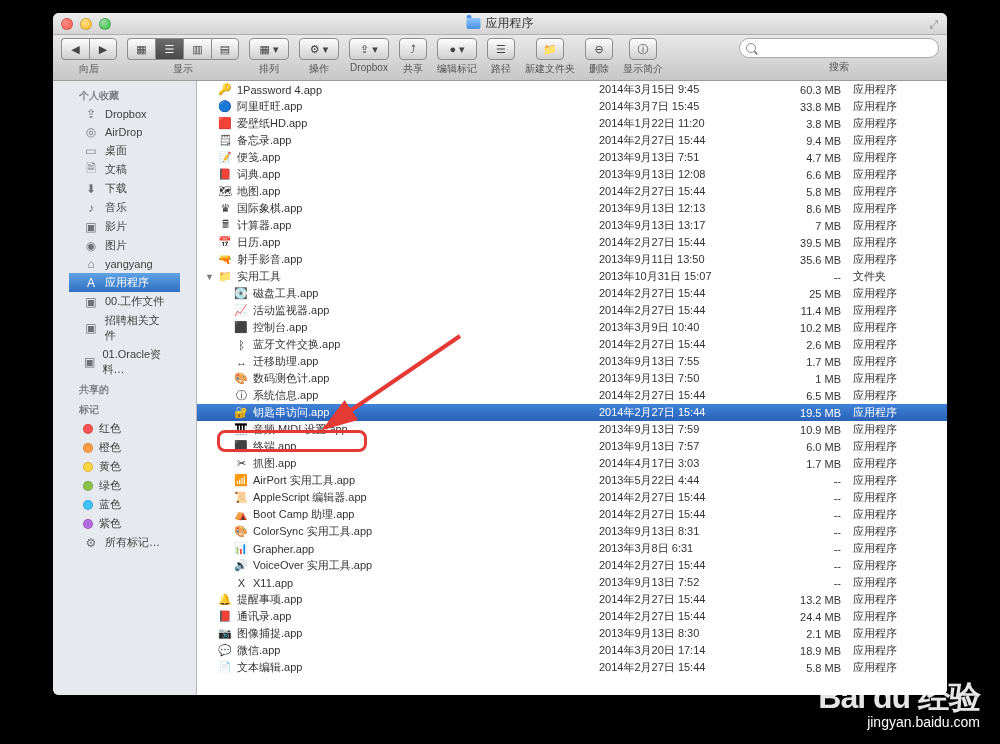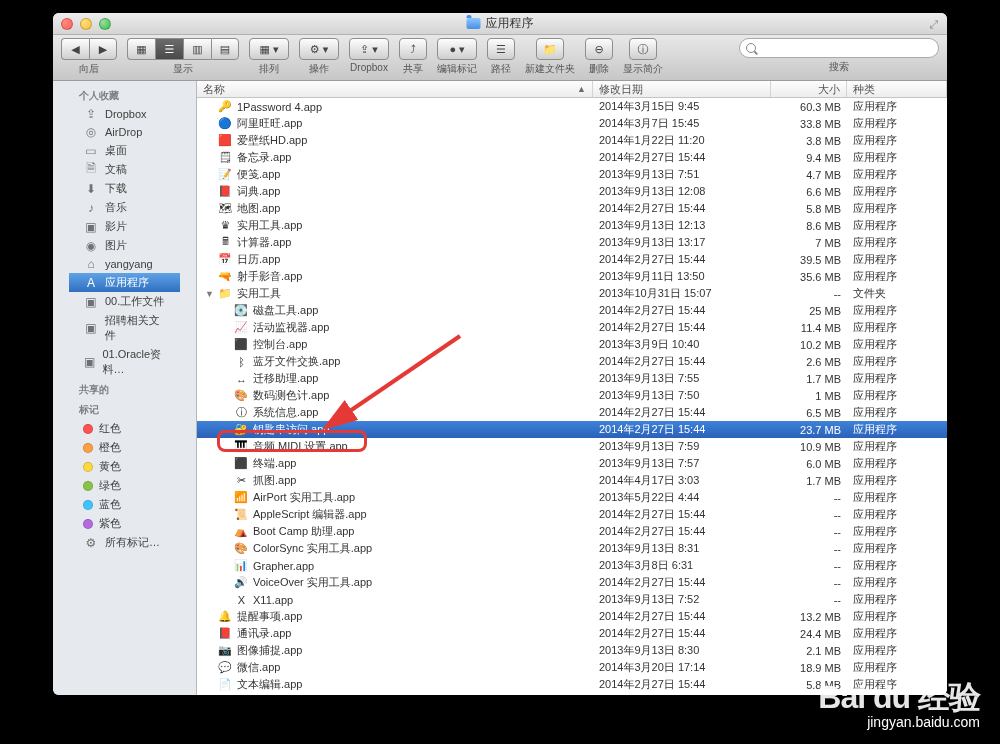--- a/index.html
+++ b/index.html
@@ -279,35 +279,20 @@
             <span>紫色</span>
           </div>
         </div>
       <div class="sb-item">
         <span class="sb-ico">⚙</span>
         <span>所有标记…</span>
       </div>
     </div>
 
     <div class="main">
-      <div class="cols">
-        <div class="col name">
-            <span>名称</span>
-            <span class="sort-ind">▲</span>
-          </div>
-        <div class="col date">
-            <span>修改日期</span>
-          </div>
-        <div class="col size">
-            <span>大小</span>
-          </div>
-        <div class="col kind">
-            <span>种类</span>
-          </div>
-      </div>
       <div class="rows" id="rows">
           <div class="row">
             <div class="cell name" style="padding-left:8px">
               <span class="tri"></span>
               <span class="fico">🔑</span>
               <span>1Password 4.app</span>
             </div>
             <div class="cell date">2014年3月15日 9:45</div>
             <div class="cell size">60.3 MB</div>
             <div class="cell kind">应用程序</div>
@@ -369,21 +354,21 @@
               <span>地图.app</span>
             </div>
             <div class="cell date">2014年2月27日 15:44</div>
             <div class="cell size">5.8 MB</div>
             <div class="cell kind">应用程序</div>
           </div>
           <div class="row">
             <div class="cell name" style="padding-left:8px">
               <span class="tri"></span>
               <span class="fico">♛</span>
-              <span>实用工具.app</span>
+              <span>国际象棋.app</span>
             </div>
             <div class="cell date">2013年9月13日 12:13</div>
             <div class="cell size">8.6 MB</div>
             <div class="cell kind">应用程序</div>
           </div>
           <div class="row">
             <div class="cell name" style="padding-left:8px">
               <span class="tri"></span>
               <span class="fico">🖩</span>
               <span>计算器.app</span>
@@ -492,21 +477,21 @@
             <div class="cell size">6.5 MB</div>
             <div class="cell kind">应用程序</div>
           </div>
           <div class="row sel">
             <div class="cell name" style="padding-left:24px">
               <span class="tri"></span>
               <span class="fico">🔐</span>
               <span>钥匙串访问.app</span>
             </div>
             <div class="cell date">2014年2月27日 15:44</div>
-            <div class="cell size">23.7 MB</div>
+            <div class="cell size">19.5 MB</div>
             <div class="cell kind">应用程序</div>
           </div>
           <div class="row">
             <div class="cell name" style="padding-left:24px">
               <span class="tri"></span>
               <span class="fico">🎹</span>
               <span>音频 MIDI 设置.app</span>
             </div>
             <div class="cell date">2013年9月13日 7:59</div>
             <div class="cell size">10.9 MB</div>

